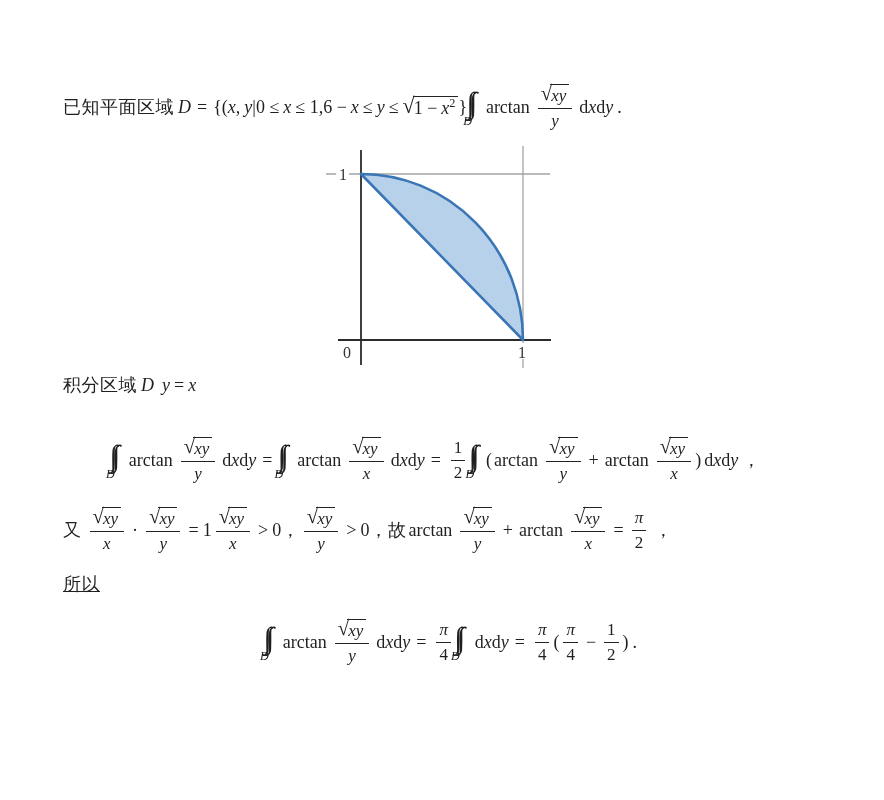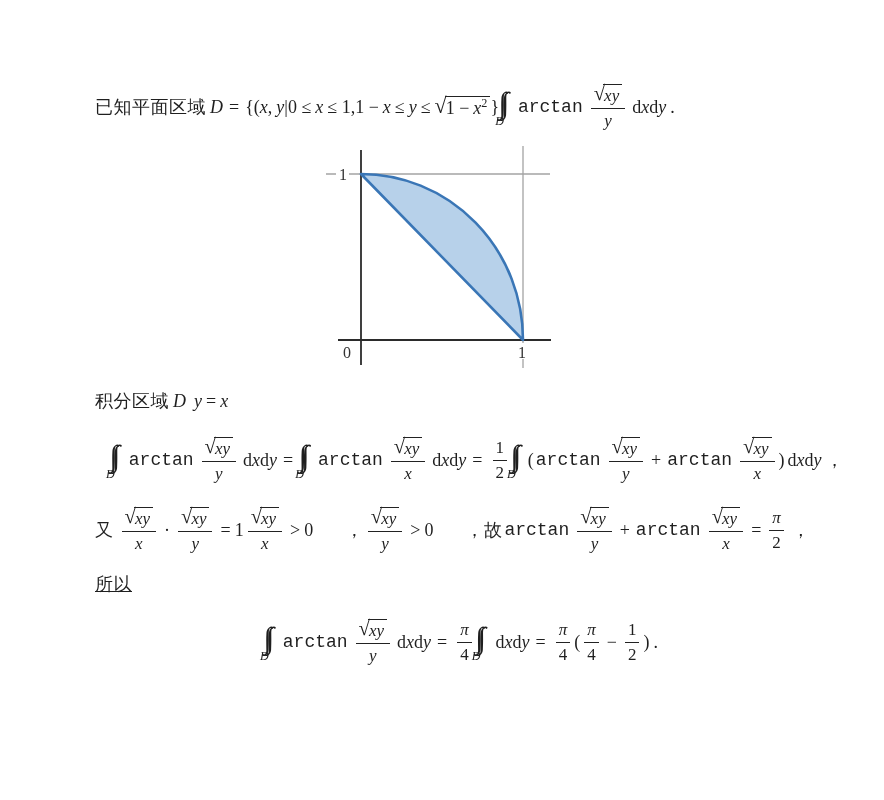--- a/index.html
+++ b/index.html
@@ -2,27 +2,27 @@
 <html><head>
 <meta charset="utf-8">
 <style>
   html,body{margin:0;padding:0;}
   body{
     width:884px;height:800px;position:relative;background:#ffffff;
     font-family:"Liberation Serif","DejaVu Serif",serif;color:#1f1f1f;
     overflow:hidden;
   }
   .line{position:absolute;display:flex;align-items:center;font-size:18px;}
-  .cjk{font-family:"Liberation Serif","DejaVu Serif",serif;letter-spacing:0.5px;margin-left:32px;}
+  .cjk{font-family:"Liberation Serif","DejaVu Serif",serif;letter-spacing:0.5px;}
   .v{font-style:italic;}
   .op{margin:0 6px;}
   .op-s{margin:0 4px;}
   .sp-r{margin-right:4px;}
   .sp-l{margin-left:4px;}
-  .fn{margin:0 4px 0 2px;font-family:Liberation Mono, monospace;}
+  .fn{margin:0 4px 0 2px;}
   .frac{display:inline-flex;flex-direction:column;align-items:center;text-align:center;
         margin:0 4px;font-size:17px;line-height:1.15;}
   .frac .num{border-bottom:1.3px solid #222;padding:0 3px 2px;display:inline-flex;align-items:flex-start;}
   .frac .den{padding-top:2px;}
   .sqrt{display:inline-flex;align-items:flex-start;}
   .sqrt .rad{font-size:1.22em;line-height:0.92;}
   .sqrt .arg{border-top:1.3px solid #222;padding:1px 3px 0 1px;margin-left:-2px;display:inline-block;}
   .iint{display:inline-flex;flex-direction:column;align-items:center;margin:0 4px 0 2px;}
   .iint .glyph{font-size:30px;line-height:1;letter-spacing:-0.36em;padding-right:0.36em;}
   .iint .sub{font-size:12px;font-style:italic;margin-top:-3px;transform:translateX(-7px);line-height:1;}
@@ -38,21 +38,21 @@
   <span class="cjk sp-r">已知平面区域</span>
   <span class="v">D</span>
   <span class="op">=</span>
   <span>{(</span>
   <span class="v">x</span>
   <span class="sp-r">,</span>
   <span class="v">y</span>
   <span>|</span>
   <span class="sp-r">0 ≤</span>
   <span class="v">x</span>
-  <span class="op-s">≤ 1,1 −</span>
+  <span class="op-s">≤ 1,6 −</span>
   <span class="v">x</span>
   <span class="op-s">≤</span>
   <span class="v">y</span>
   <span class="op-s">≤</span>
   <span class="sqrt">
     <span class="rad">√</span>
     <span class="arg"><span>1 −</span><span class="v sp-l">x</span><sup>2</sup></span>
   </span>
   <span>}</span>
   <span class="iint">
@@ -86,21 +86,21 @@
     <line x1="43" y1="4" x2="43" y2="219" stroke-width="1.8" stroke="#2b2b2b"></line>
     <path d="M 43 28 A 162 166 0 0 1 205 194 Z" stroke-width="2.6" stroke-linejoin="round" fill="#b7d1ea" stroke="#3a76b6"></path>
     <rect x="18" y="19" width="13" height="17" fill="#ffffff"></rect>
     <rect x="199" y="197" width="12" height="16" fill="#ffffff"></rect>
     <text x="21" y="34" font-size="16" fill="#333333">1</text>
     <text x="25" y="212" font-size="16" fill="#333333">0</text>
     <text x="200" y="212" font-size="16" fill="#333333">1</text>
   </svg>
 </div>
 
-<div class="line" style="left:63px;top:388px;height:26px;justify-content:space-between;">
+<div class="line" style="left:63px;top:372px;height:26px;justify-content:space-between;">
   <span class="cjk sp-r">积分区域</span>
   <span class="v sp-r">D</span>
   <span class="v sp-l">y</span>
   <span class="op-s">=</span>
   <span class="v sp-r">x</span>
 </div>
 
 <div class="line" style="left:110px;top:424px;height:72px;">
   <span class="iint">
     <span class="glyph">∫∫</span>

